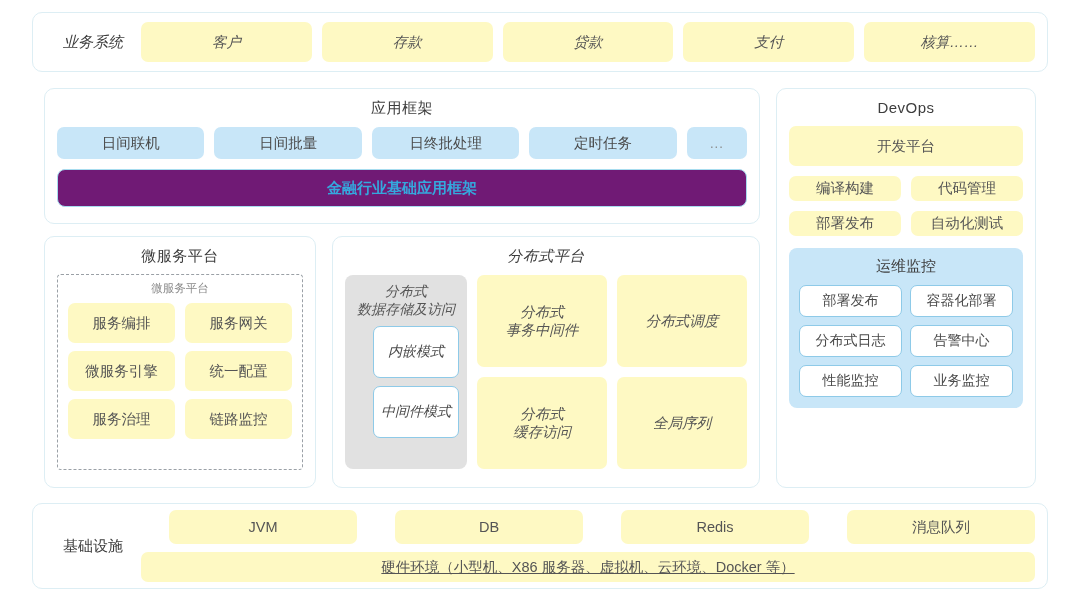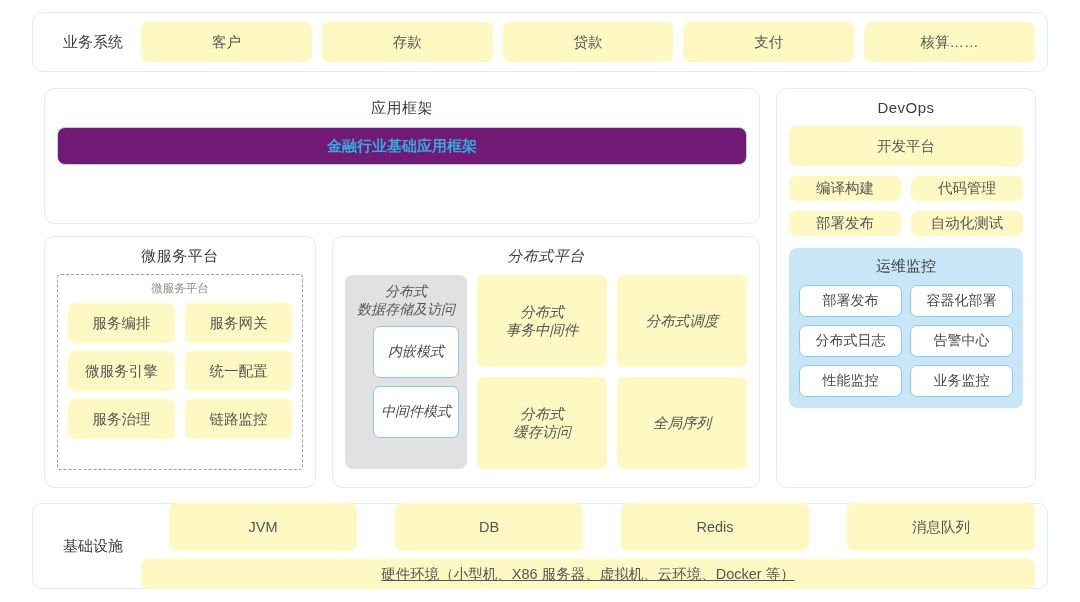--- a/index.html
+++ b/index.html
@@ -58,20 +58,21 @@
     justify-content: center;
     text-align: center;
   }
 
   
   .biz-row {
     position: absolute; left: 32px; top: 12px;
     width: 1016px; height: 60px;
     display: flex; align-items: center;
     padding: 0 12px;
+    font-style: italic;
   }
   .biz-label {
     width: 96px; flex: none;
     text-align: center;
     font-size: 15px; color: #3d3d3d;
   }
   .biz-chips { flex: 1; display: flex; gap: 10px; }
   .biz-chips .chip { flex: 1; height: 40px; }
 
   
@@ -159,21 +160,21 @@
   .ops-grid .chip-white-blue { height: 32px; }
 
   
   .infra {
     position: absolute; left: 32px; top: 503px; width: 1016px; height: 86px;
     display: flex; align-items: center; padding: 9px 12px;
   }
   .infra-label { width: 96px; flex: none; text-align: center; font-size: 15px; color: #3d3d3d; }
   .infra-right { flex: 1; display: flex; flex-direction: column; gap: 8px; }
   .infra-top { display: flex; gap: 10px; }
-  .infra-top .chip { flex: 1; height: 48px; margin-left: 28px; }
+  .infra-top .chip { flex: 1; height: 34px; margin-left: 28px; }
   .infra-bottom .chip { height: 30px; text-decoration: underline; }
 </style>
 </head>
 <body>
 
 <div class="page">
 
   <div class="panel biz-row">
     <div class="biz-label">业务系统</div>
     <div class="biz-chips">
@@ -184,20 +185,27 @@
       <div class="chip">核算……</div>
     </div>
   </div>
 
   <div class="mid">
 
     <div class="left-col">
 
       <div class="panel app-frame">
         <div class="panel-title">应用框架</div>
+        <div class="app-chips">
+          <div class="chip-blue w1">日间联机</div>
+          <div class="chip-blue w1">日间批量</div>
+          <div class="chip-blue w1">日终批处理</div>
+          <div class="chip-blue w1">定时任务</div>
+          <div class="chip-blue dots">...</div>
+        </div>
         <div class="fin-frame">金融行业基础应用框架</div>
       </div>
 
       <div class="panel micro">
         <div class="panel-title">微服务平台</div>
         <div class="micro-dashed">
           <div class="micro-sub">微服务平台</div>
           <div class="micro-grid">
             <div class="chip">服务编排</div>
             <div class="chip">服务网关</div>

